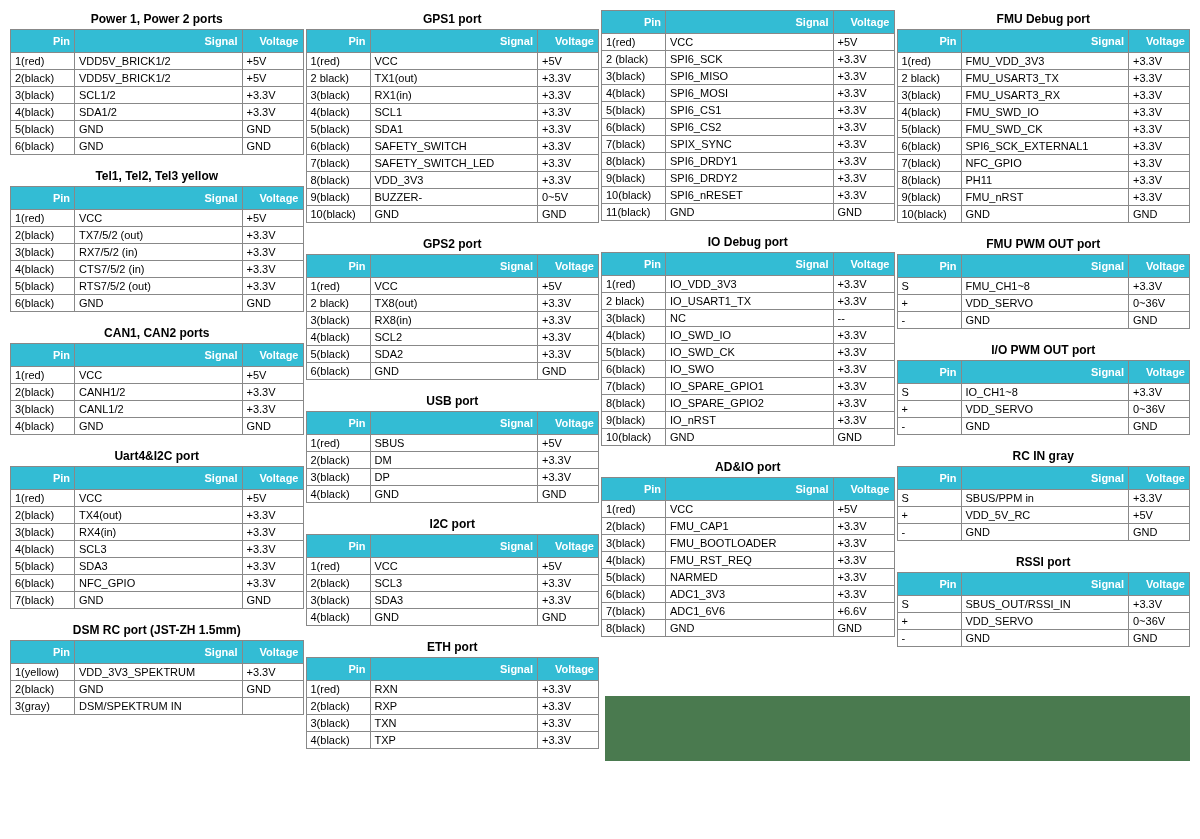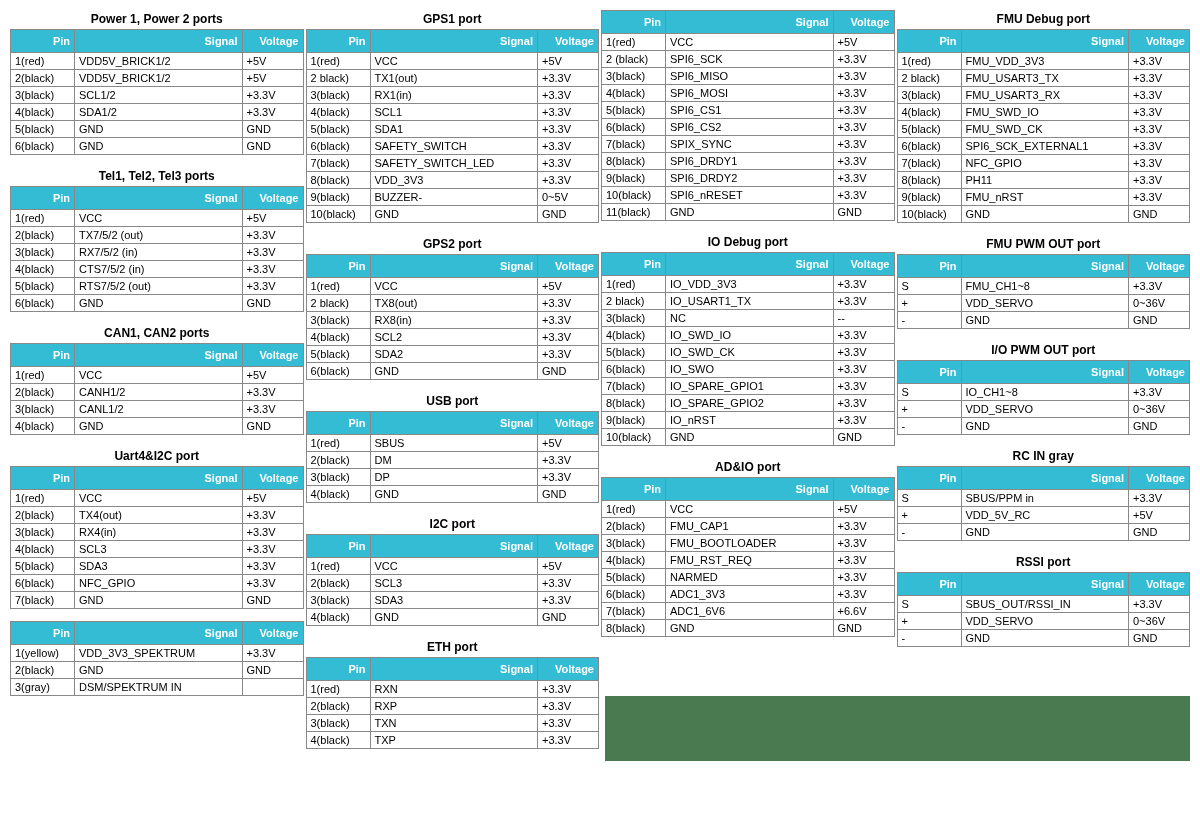--- a/index.html
+++ b/index.html
@@ -103,21 +103,21 @@
             </tr>
             <tr>
               <td>6(black)</td>
               <td>GND</td>
               <td>GND</td>
             </tr>
           </tbody>
         </table>
       </div>
       <div class="section">
-        <div class="title">Tel1, Tel2, Tel3 ports</div>
+        <div class="title">Tel1, Tel2, Tel3 yellow</div>
         <table>
           <thead>
             <tr>
               <th class="c1">Pin</th>
               <th>Signal</th>
               <th class="c3">Voltage</th>
             </tr>
           </thead>
           <tbody>
             <tr>
@@ -230,20 +230,21 @@
             </tr>
             <tr>
               <td>7(black)</td>
               <td>GND</td>
               <td>GND</td>
             </tr>
           </tbody>
         </table>
       </div>
       <div class="section">
+        <div class="title">DSM RC port (JST-ZH 1.5mm)</div>
         <table>
           <thead>
             <tr>
               <th class="c1">Pin</th>
               <th>Signal</th>
               <th class="c3">Voltage</th>
             </tr>
           </thead>
           <tbody>
             <tr>

